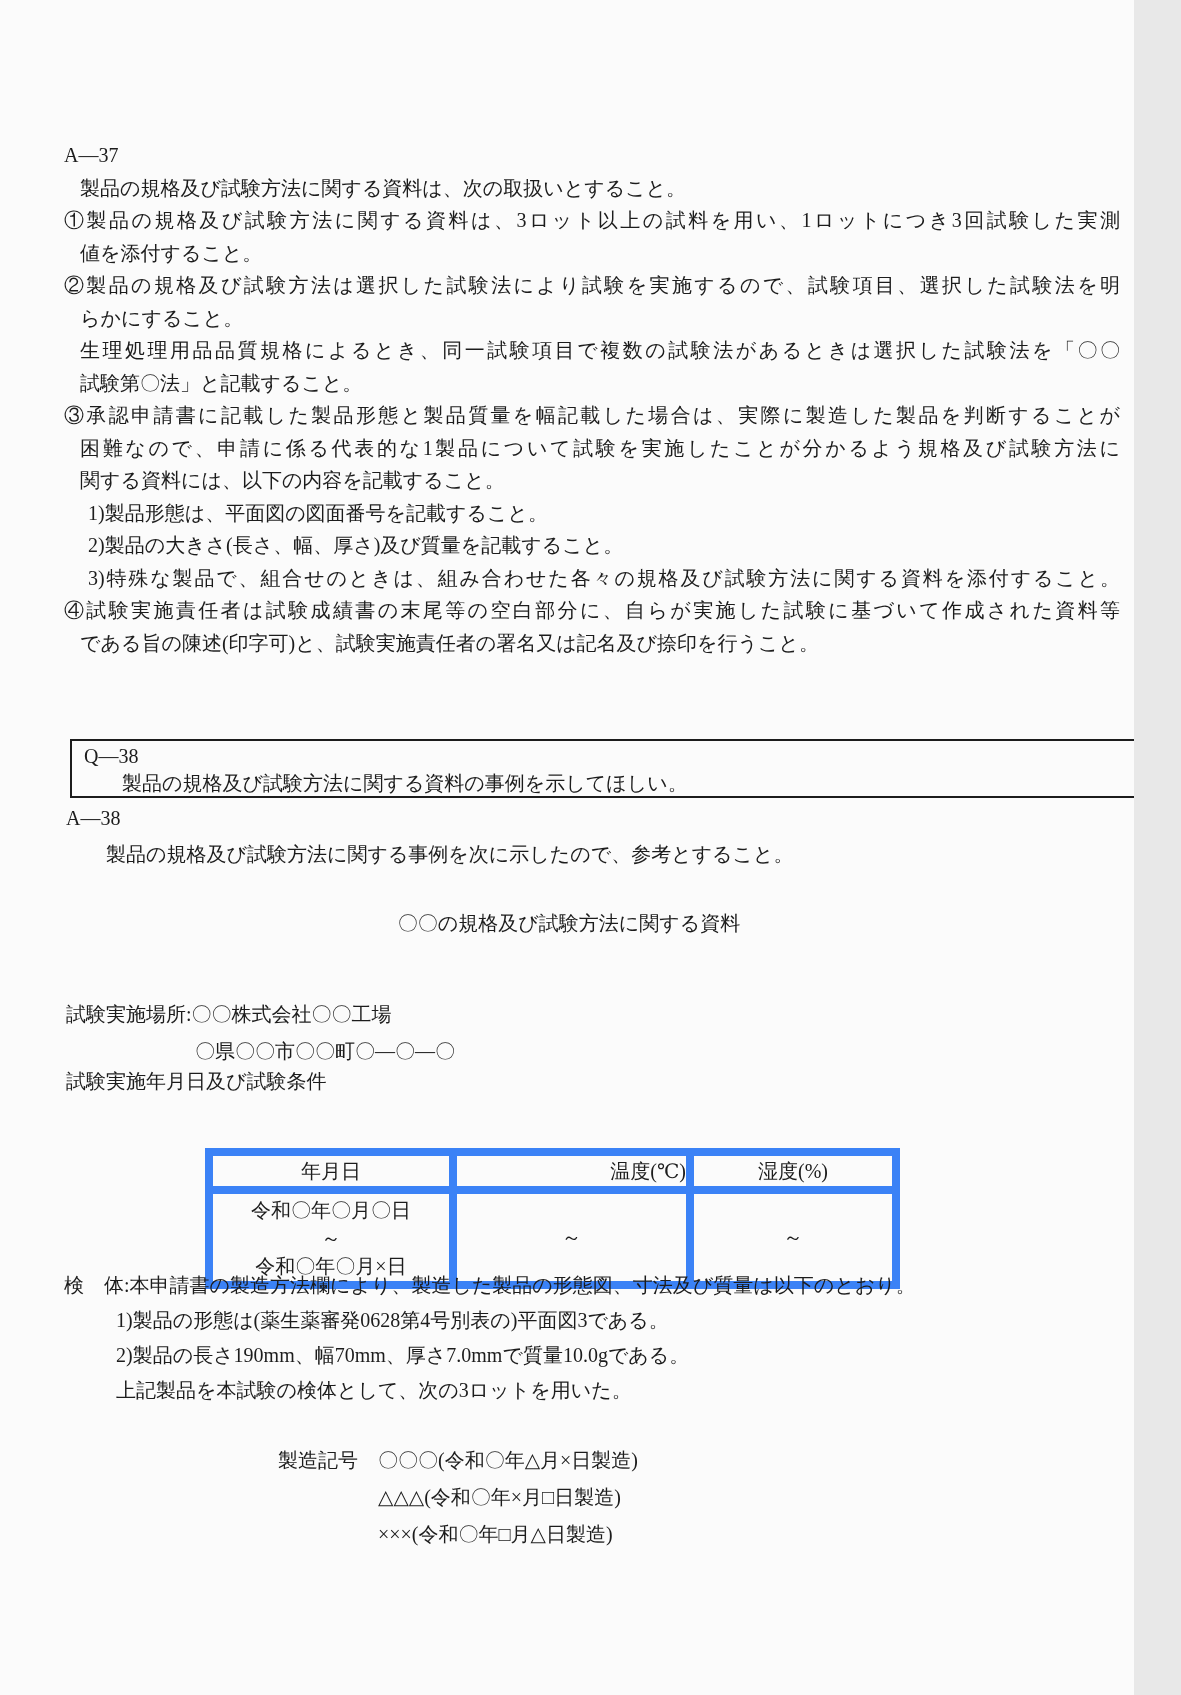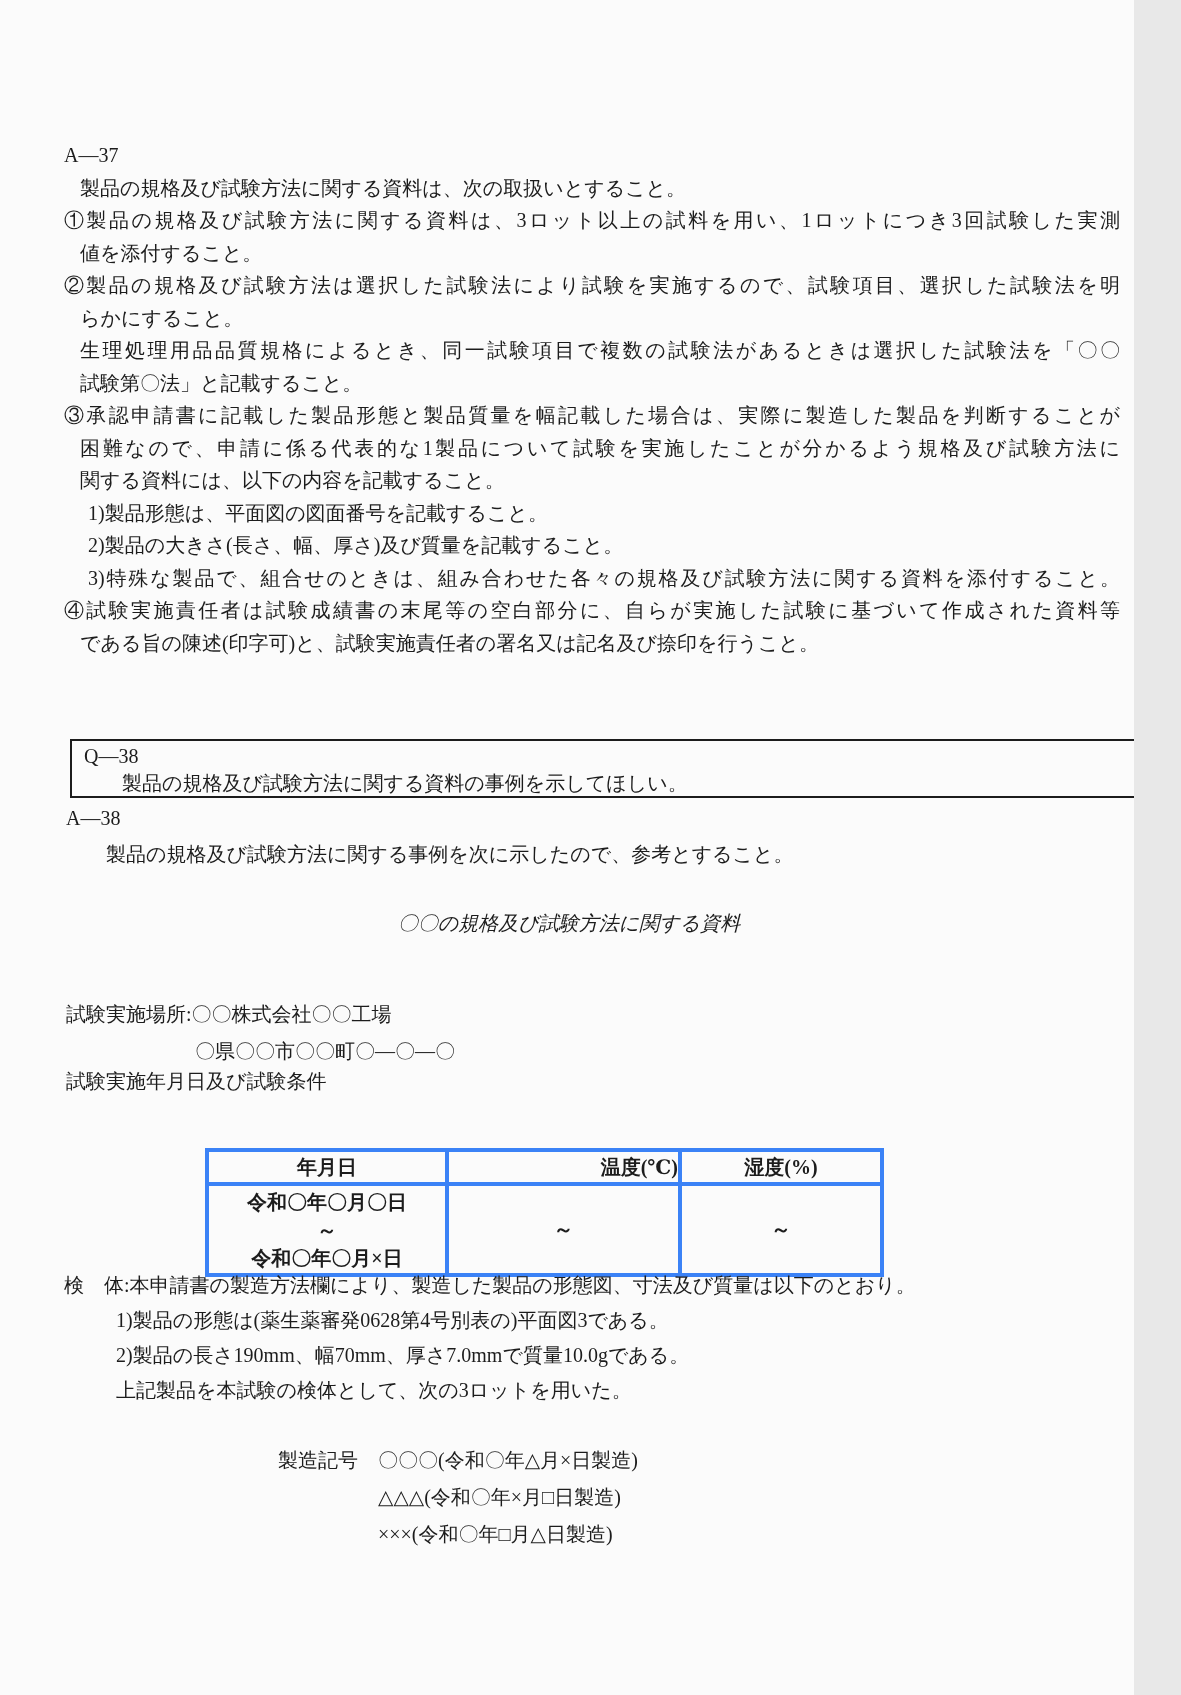--- a/index.html
+++ b/index.html
@@ -29,32 +29,32 @@
     border:2px solid #1c1c1c;
     padding:2px 2px 0 12px;
     line-height:27px;
     box-sizing:content-box;
   }
   #q38-box .q-body{padding-left:38px;}
   
   #a38{left:66px;top:800px;width:1054px;line-height:36px;}
   #a38 .a-body{padding-left:40px;}
   
-  #ex-title{left:64px;top:908px;width:1010px;text-align:center;line-height:30px;font-style:italic;}
+  #ex-title{left:64px;top:908px;width:1010px;text-align:center;line-height:30px;}
   
   #loc{left:66px;top:996px;width:1054px;line-height:37px;}
   #loc .addr{padding-left:129px;}
   
   #cond{left:66px;top:1066px;line-height:30px;}
   
   #cond-table{left:205px;top:1148px;}
   table{border-collapse:collapse;}
   td,th{
-    border:4px solid #3b82f6;
-    font-weight:bold;
+    border:8px solid #3b82f6;
+    font-weight:normal;
     text-align:center;
     vertical-align:middle;
     padding:0;
     font-size:20px;
   }
   th{height:30px;}
   .col-date{width:236px;}
   .col-temp{width:229px;text-align:right;}
   .col-hum{width:198px;border-radius:6px;}
   .body-row td{height:87px;}

